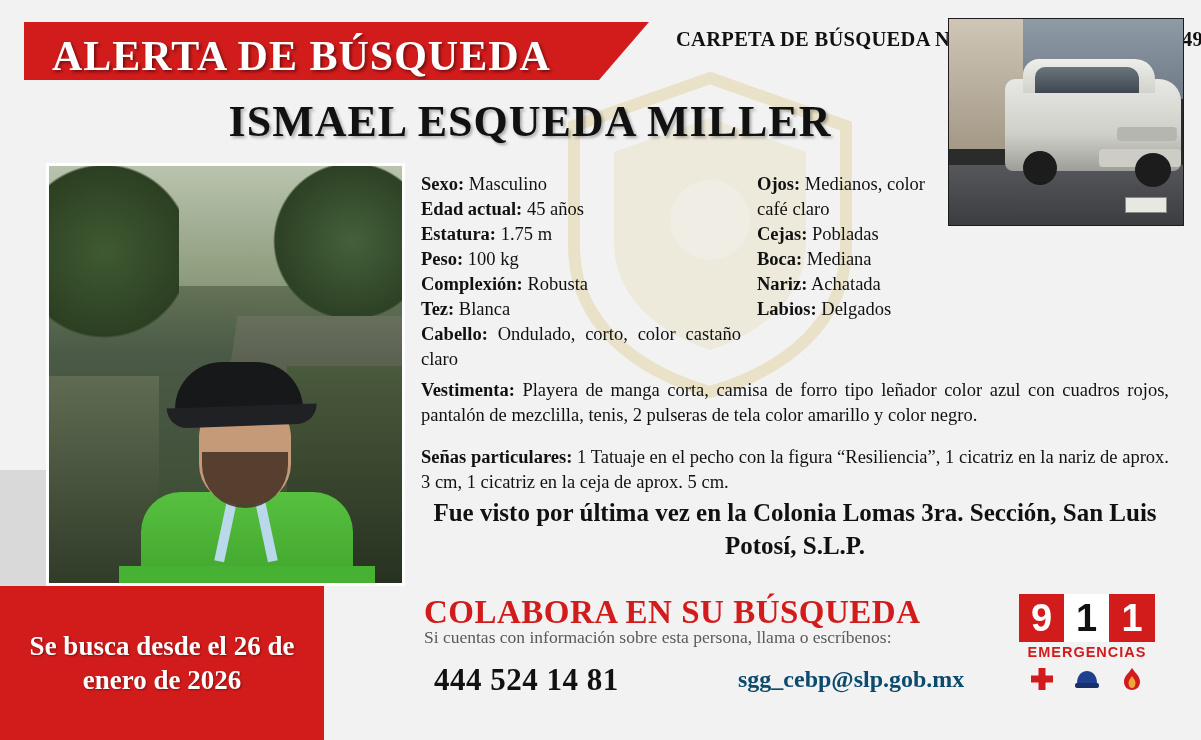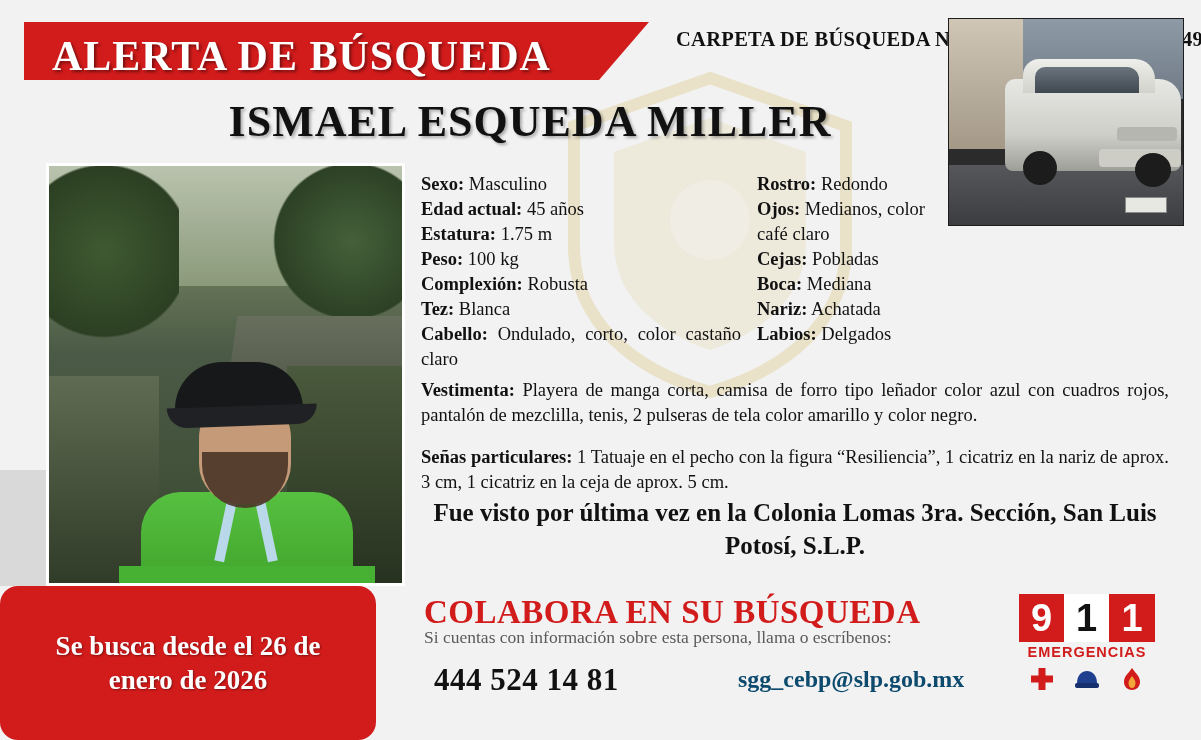--- a/index.html
+++ b/index.html
@@ -208,26 +208,25 @@
     font-weight: bold;
     font-size: 25px;
     line-height: 33px;
     color: #111111;
   }
 
   
   .bottom-left-red {
     position: absolute;
     left: 0px; top: 586px;
-    width: 376px; height: 154px;
+    width: 324px; height: 154px;
     background: #d21b1b;
     display: flex;
     align-items: center;
     justify-content: center;
-    border-radius: 18px;
   }
   .bottom-left-red-text {
     width: 330px;
     text-align: center;
     color: #ffffff;
     font-weight: bold;
     font-size: 27px;
     line-height: 34px;
     text-shadow: 1px 1px 2px rgba(0,0,0,0.4);
   }
@@ -370,21 +369,20 @@
     <div><span class="lbl">Sexo:</span> <span>Masculino</span></div>
     <div><span class="lbl">Edad actual:</span> <span>45 años</span></div>
     <div><span class="lbl">Estatura:</span> <span>1.75 m</span></div>
     <div><span class="lbl">Peso:</span> <span>100 kg</span></div>
     <div><span class="lbl">Complexión:</span> <span>Robusta</span></div>
     <div><span class="lbl">Tez:</span> <span>Blanca</span></div>
     <div style="text-align:justify;"><span class="lbl">Cabello:</span> <span>Ondulado, corto, color castaño claro</span></div>
   </div>
 
   <div class="col-right-desc">
-    <div><span class="lbl">Rostro:</span> <span>Redondo</span></div>
     <div><span class="lbl">Ojos:</span> <span>Medianos, color café claro</span></div>
     <div><span class="lbl">Cejas:</span> <span>Pobladas</span></div>
     <div><span class="lbl">Boca:</span> <span>Mediana</span></div>
     <div><span class="lbl">Nariz:</span> <span>Achatada</span></div>
     <div><span class="lbl">Labios:</span> <span>Delgados</span></div>
   </div>
 
   <div class="para" id="vestimenta">
     <span class="lbl">Vestimenta:</span><span> Playera de manga corta, camisa de forro tipo leñador color azul con cuadros rojos, pantalón de mezclilla, tenis, 2 pulseras de tela color amarillo y color negro.</span>
   </div>

